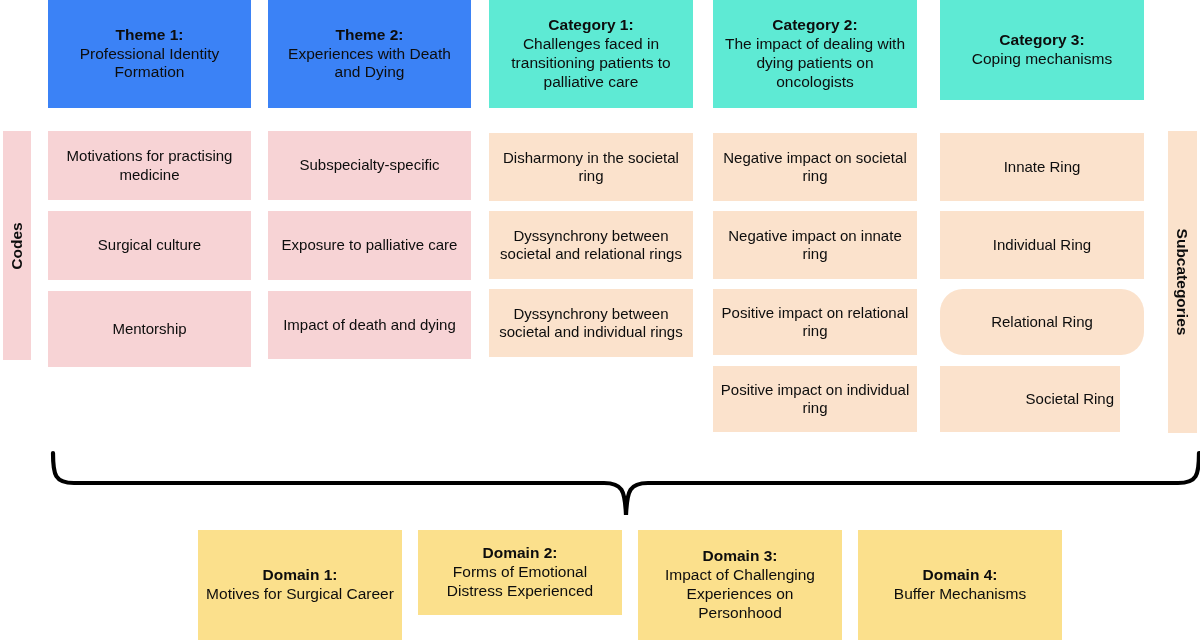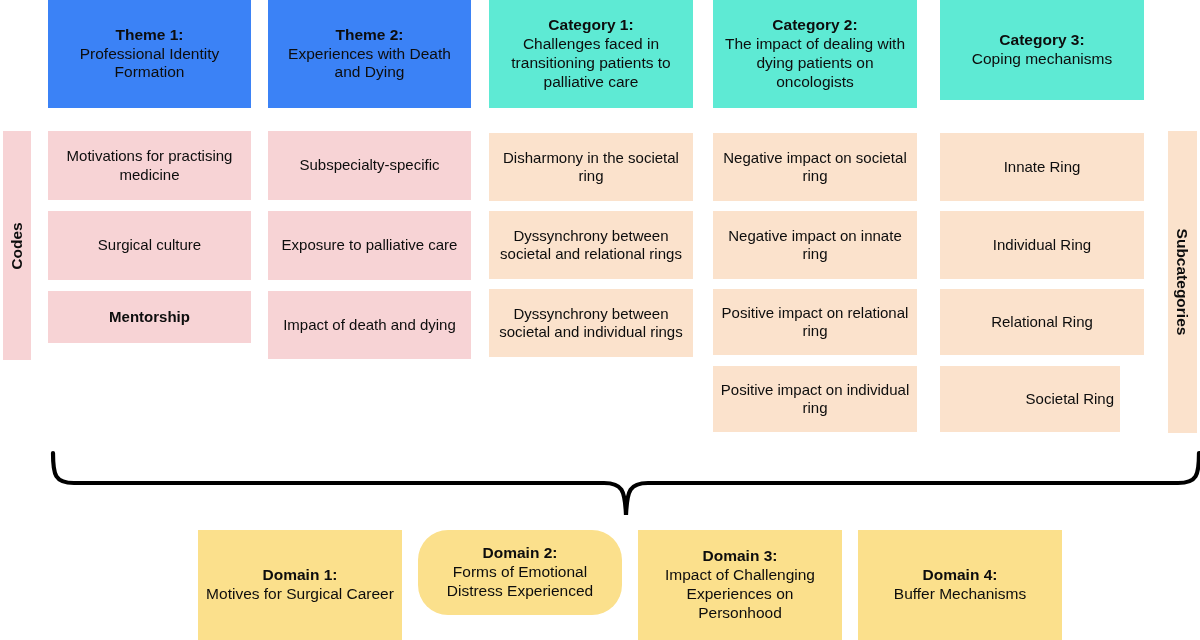--- a/index.html
+++ b/index.html
@@ -88,21 +88,21 @@
   <div class="rail rail-subs" style="left:1168px;top:131px;width:29px;height:302px;">
     <span>Subcategories</span>
   </div>
 
   <div class="box cell code-cell" style="left:48px;top:131px;width:203px;height:69px;">
     <div>Motivations for practising medicine</div>
   </div>
   <div class="box cell code-cell" style="left:48px;top:211px;width:203px;height:69px;">
     <div>Surgical culture</div>
   </div>
-  <div class="box cell code-cell" style="left:48px;top:291px;width:203px;height:52px;font-weight:bold;">
+  <div class="box cell code-cell" style="left:48px;top:291px;width:203px;height:76px;">
     <div>Mentorship</div>
   </div>
 
   <div class="box cell code-cell" style="left:268px;top:131px;width:203px;height:69px;">
     <div>Subspecialty-specific</div>
   </div>
   <div class="box cell code-cell" style="left:268px;top:211px;width:203px;height:69px;">
     <div>Exposure to palliative care</div>
   </div>
   <div class="box cell code-cell" style="left:268px;top:291px;width:203px;height:68px;">
@@ -131,21 +131,21 @@
   <div class="box cell sub-cell" style="left:713px;top:366px;width:204px;height:66px;">
     <div>Positive impact on individual ring</div>
   </div>
 
   <div class="box cell sub-cell" style="left:940px;top:133px;width:204px;height:68px;">
     <div>Innate Ring</div>
   </div>
   <div class="box cell sub-cell" style="left:940px;top:211px;width:204px;height:68px;">
     <div>Individual Ring</div>
   </div>
-  <div class="box cell sub-cell" style="left:940px;top:289px;width:204px;height:66px;">
+  <div class="box cell sub-cell" style="left:940px;top:289px;width:204px;height:66px;border-radius:23px;">
     <div>Relational Ring</div>
   </div>
   <div class="box cell sub-cell" style="left:940px;top:366px;width:180px;height:66px;align-items:flex-end;">
     <div>Societal Ring</div>
   </div>
 
   <svg id="brace" width="1164" height="80" viewBox="0 0 1164 80">
     <path d="M 9 8
              C 9 30, 11 38, 30 38
              L 560 38
@@ -153,21 +153,21 @@
              C 583 45, 586 38, 604 38
              L 1134 38
              C 1153 38, 1155 30, 1155 8" fill="none" stroke="#000000" stroke-width="4.2" stroke-linecap="round"></path>
   </svg>
 
   <div class="box domain" style="left:198px;top:530px;width:204px;height:110px;">
     <div class="ttl">Domain 1:</div>
     <div class="sub">Motives for Surgical Career</div>
   </div>
 
-  <div class="box domain" style="left:418px;top:530px;width:204px;height:85px;border-radius:30px;">
+  <div class="box domain" style="left:418px;top:530px;width:204px;height:85px;">
     <div class="ttl">Domain 2:</div>
     <div class="sub">Forms of Emotional Distress Experienced</div>
   </div>
 
   <div class="box domain" style="left:638px;top:530px;width:204px;height:110px;">
     <div class="ttl">Domain 3:</div>
     <div class="sub">Impact of Challenging Experiences on Personhood</div>
   </div>
 
   <div class="box domain" style="left:858px;top:530px;width:204px;height:110px;">

